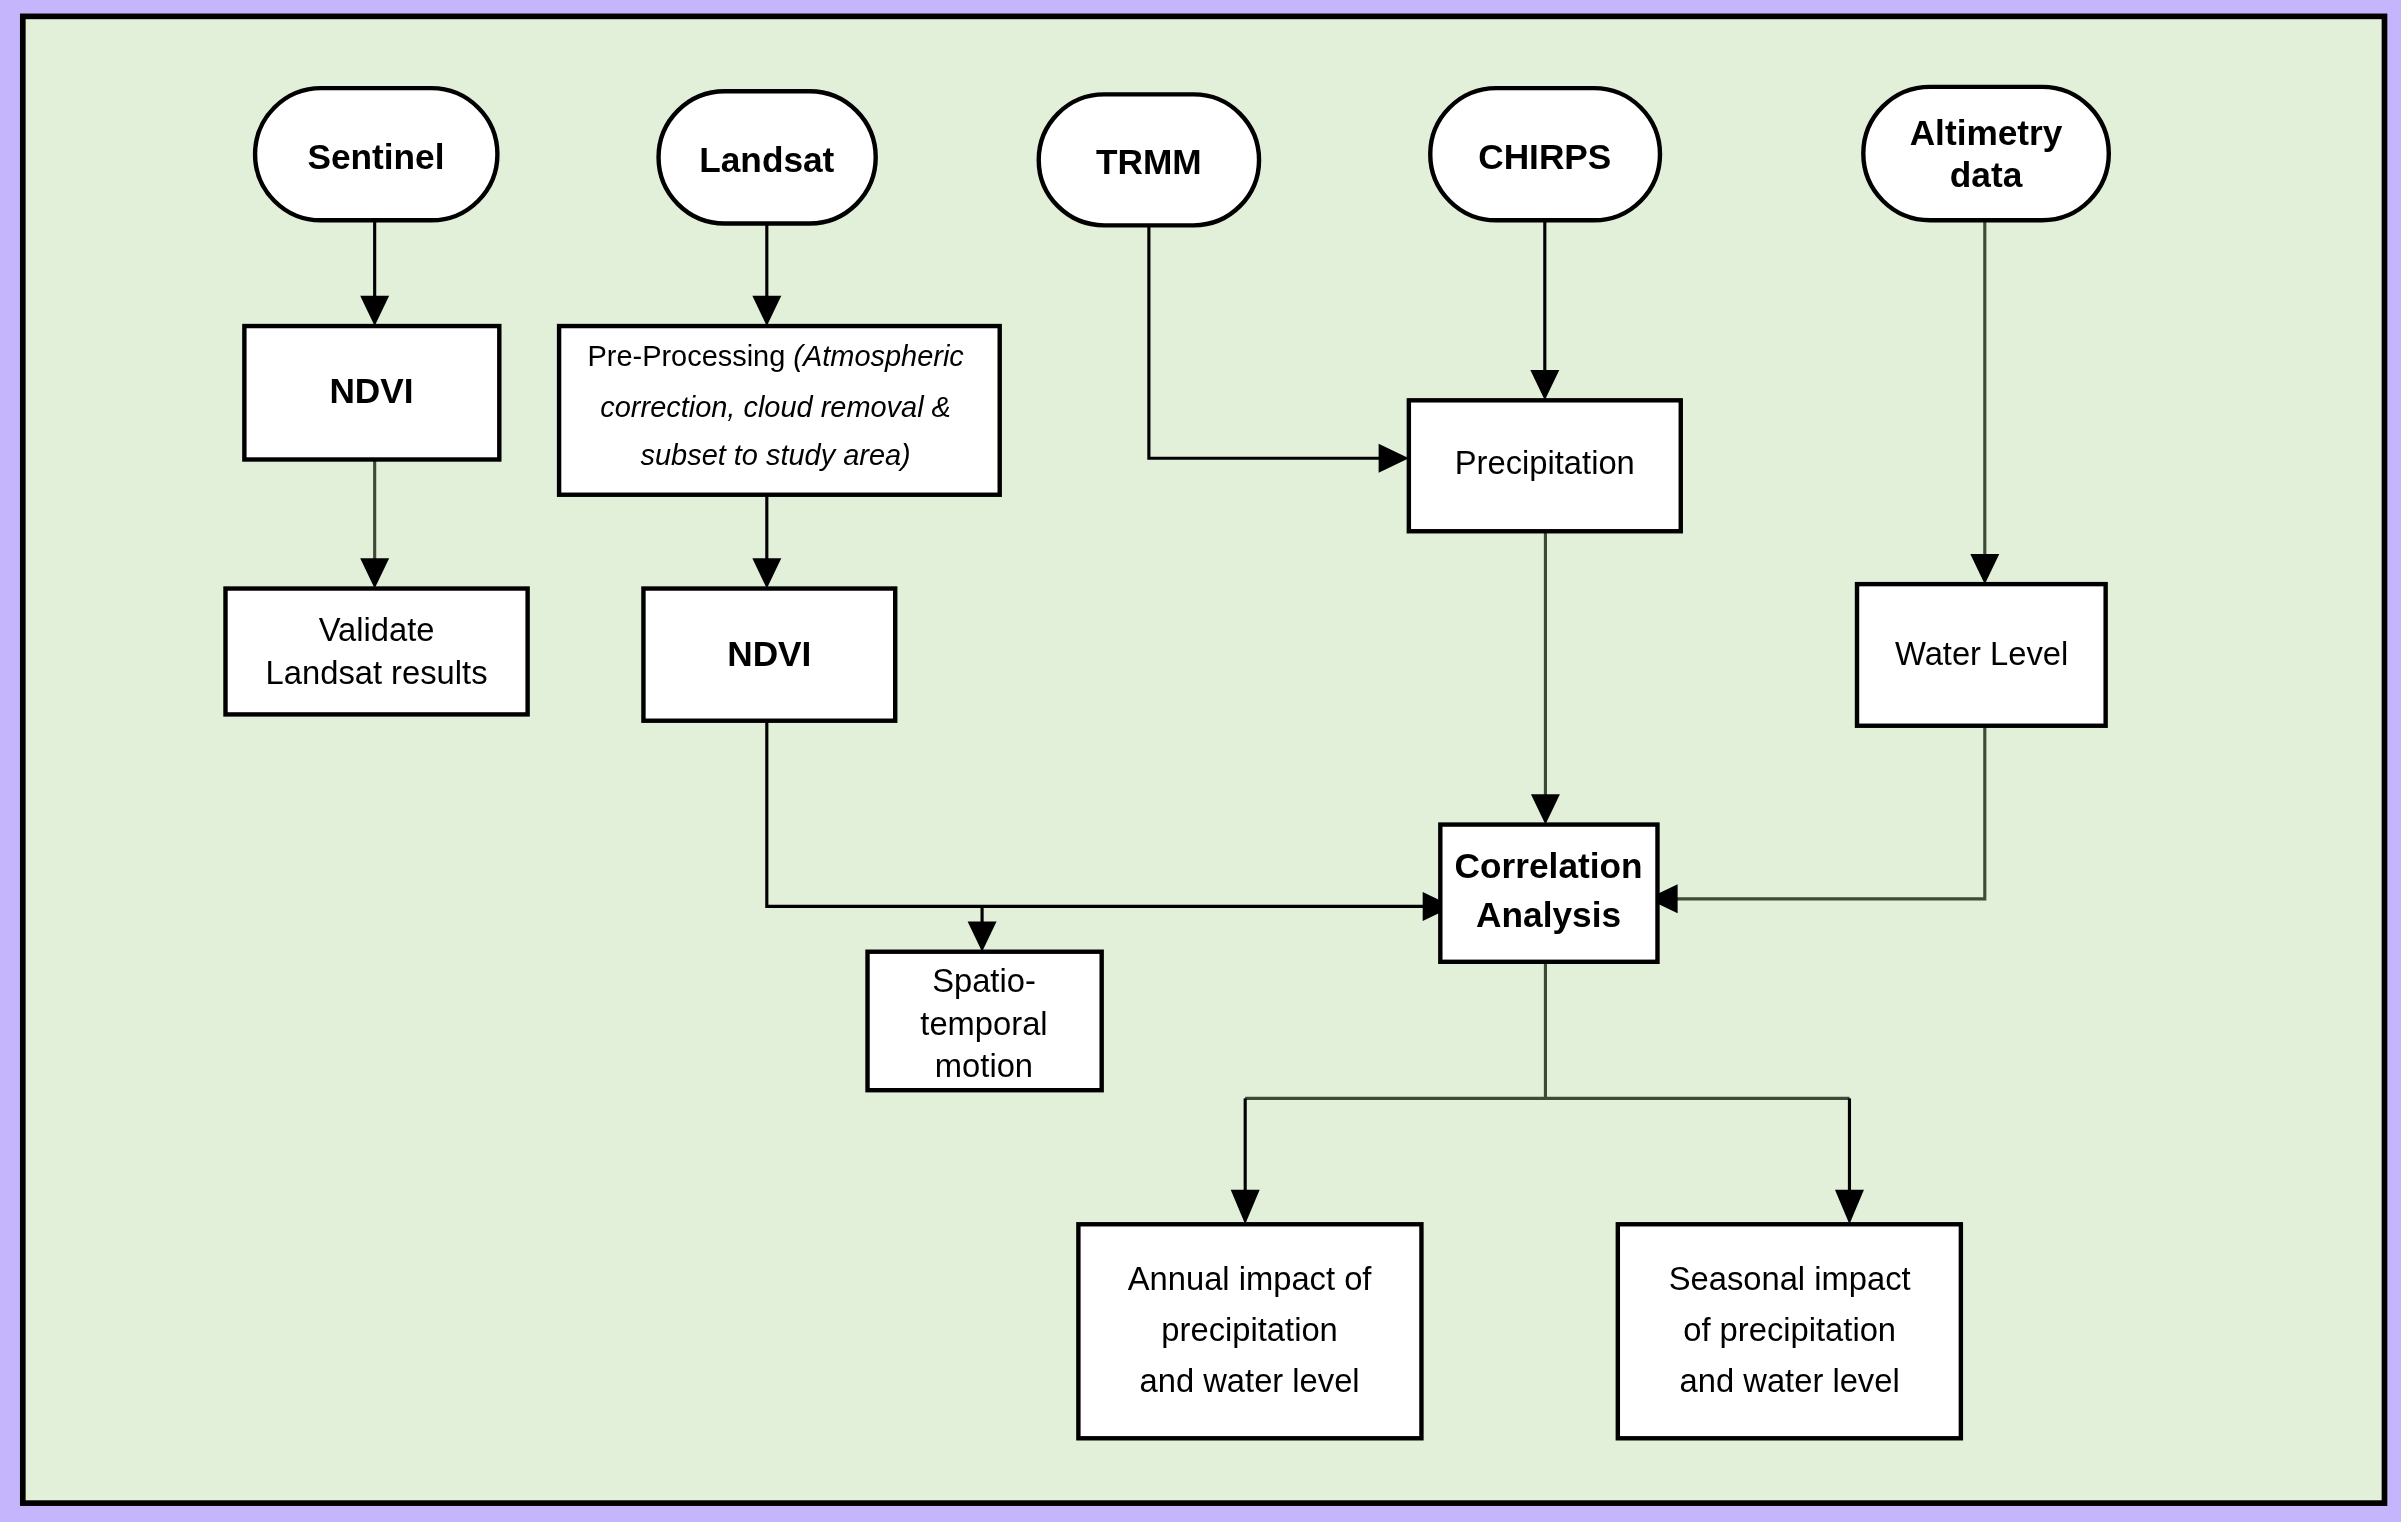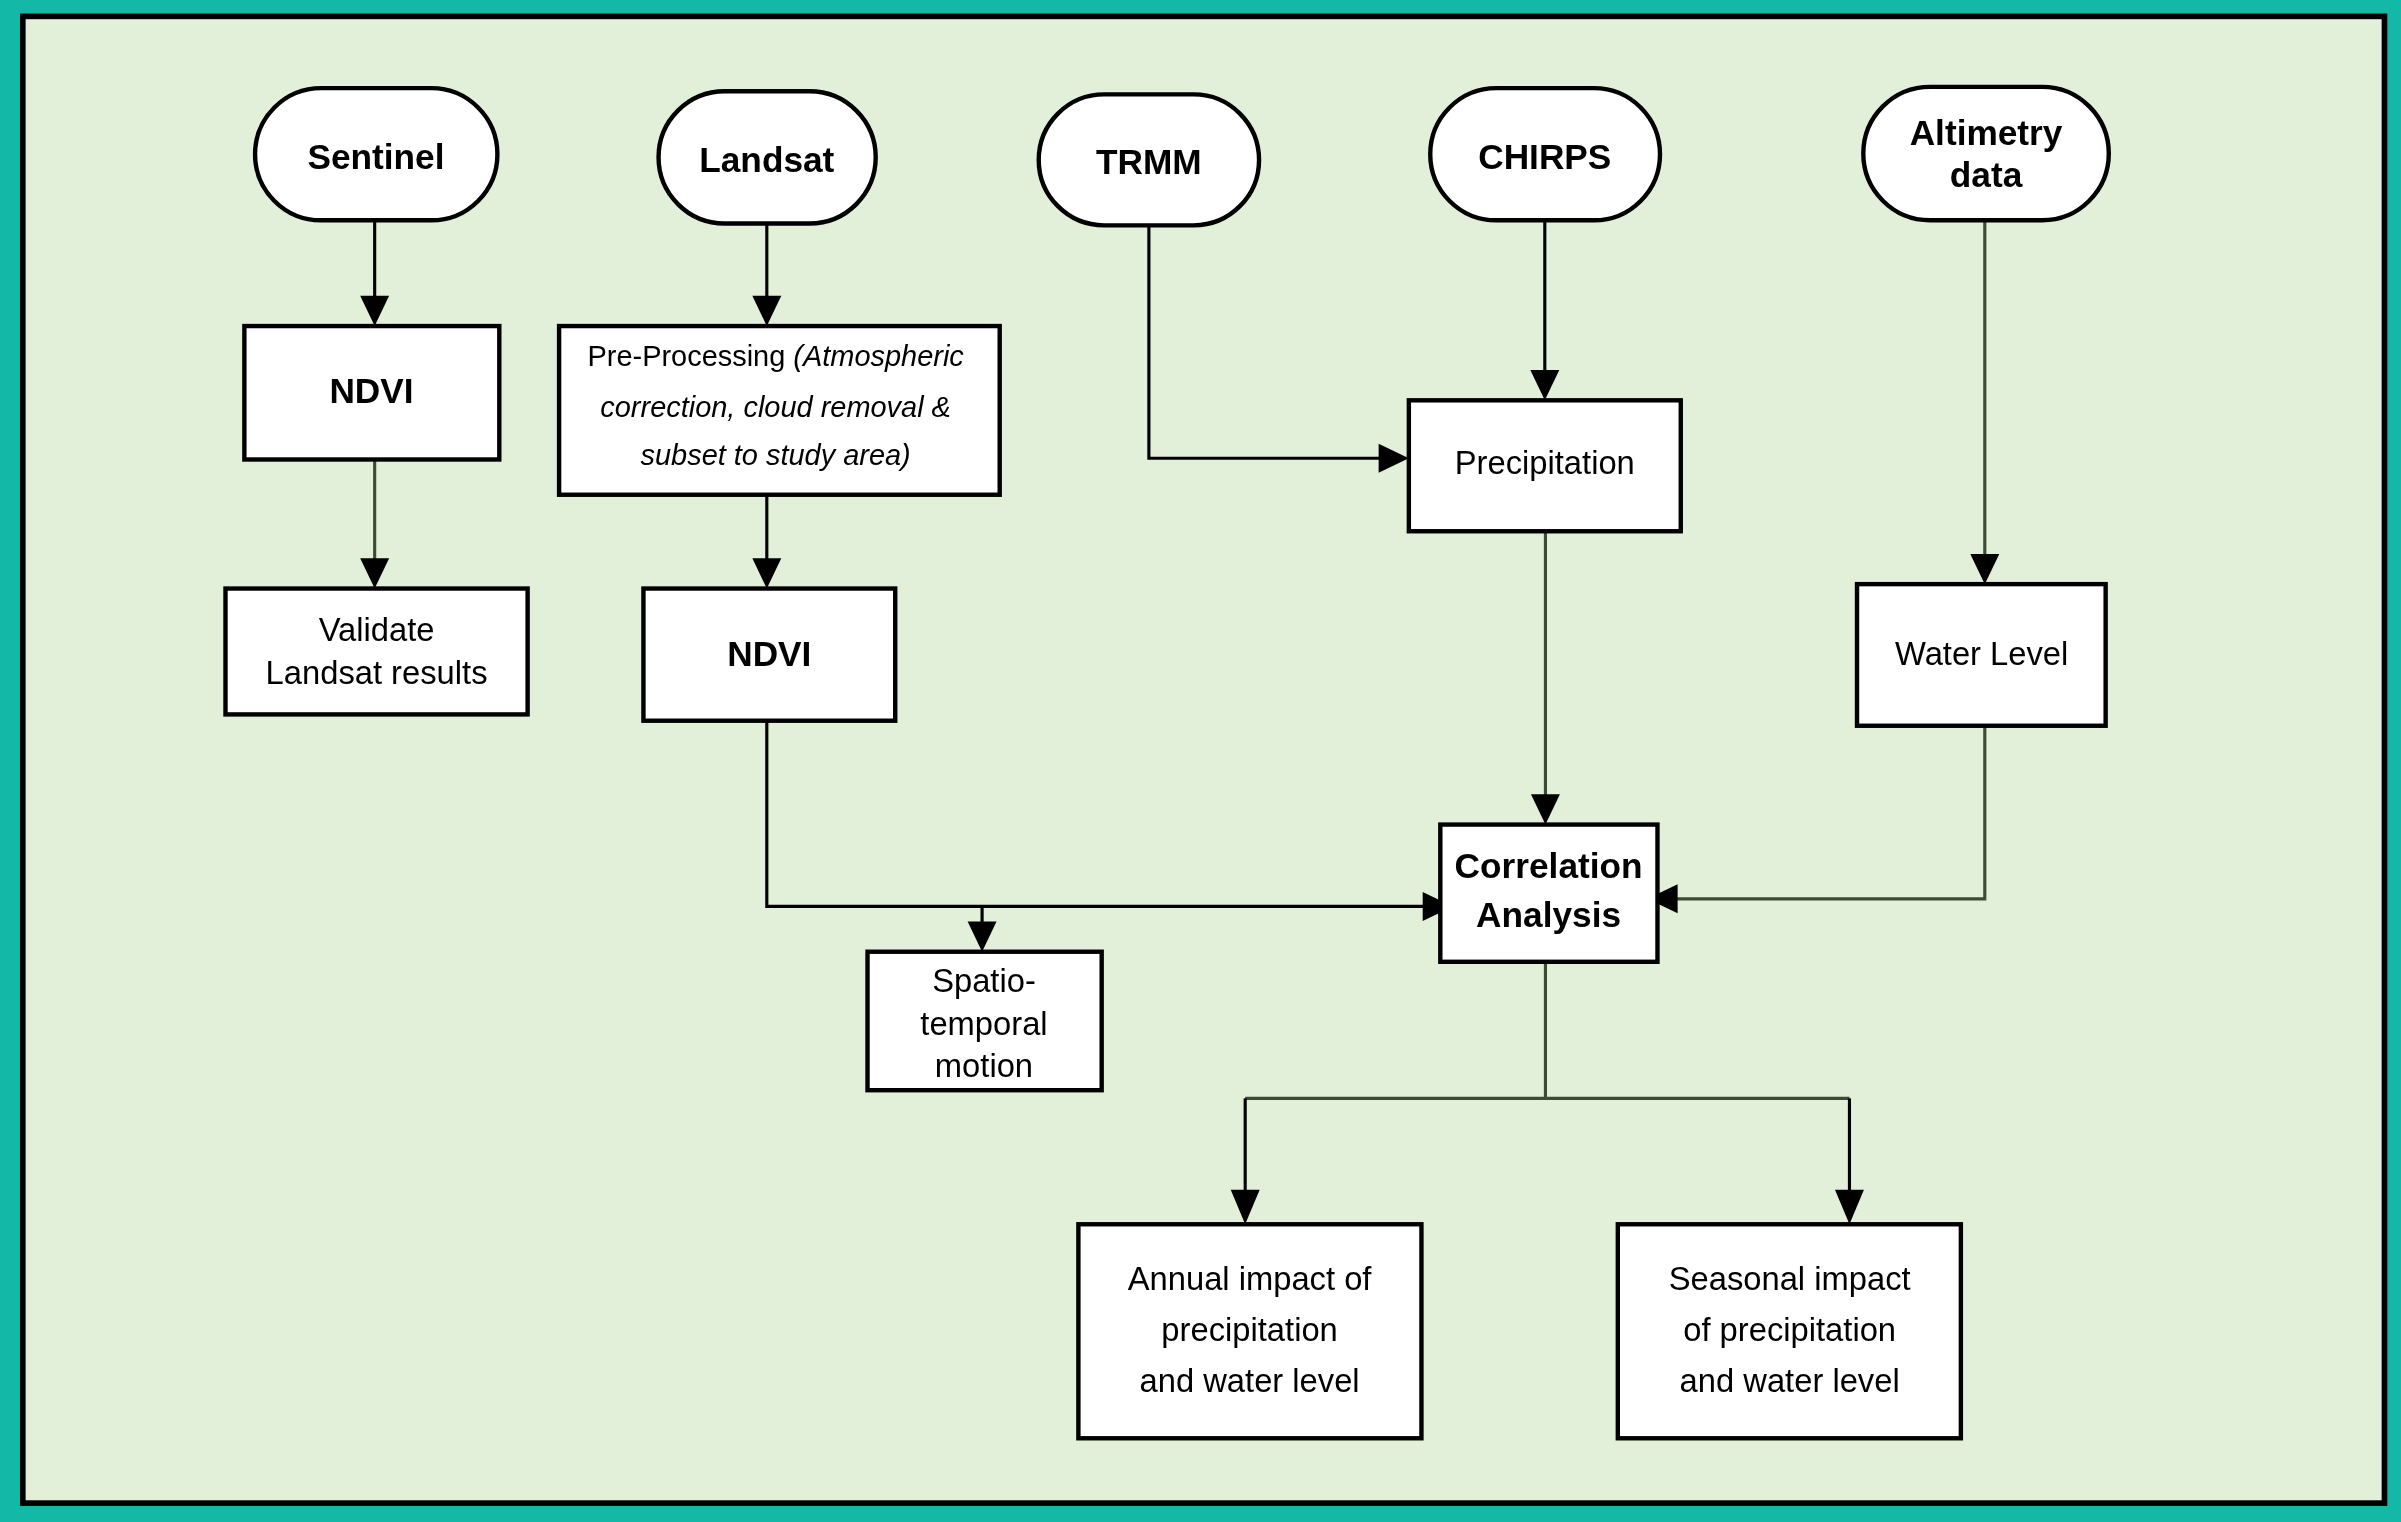--- a/index.html
+++ b/index.html
@@ -4,21 +4,21 @@
 <style>
   html, body {
     margin: 0;
     padding: 0;
     background: #ffffff;
   }
   #page {
     position: relative;
     width: 2401px;
     height: 1522px;
-    background: #14b8a6;
+    background: #c4b5fd;
     overflow: hidden;
     font-family: "Liberation Sans", sans-serif;
   }
   #flow-svg {
     position: absolute;
     left: 0;
     top: 0;
     width: 2401px;
     height: 1522px;
     display: block;

